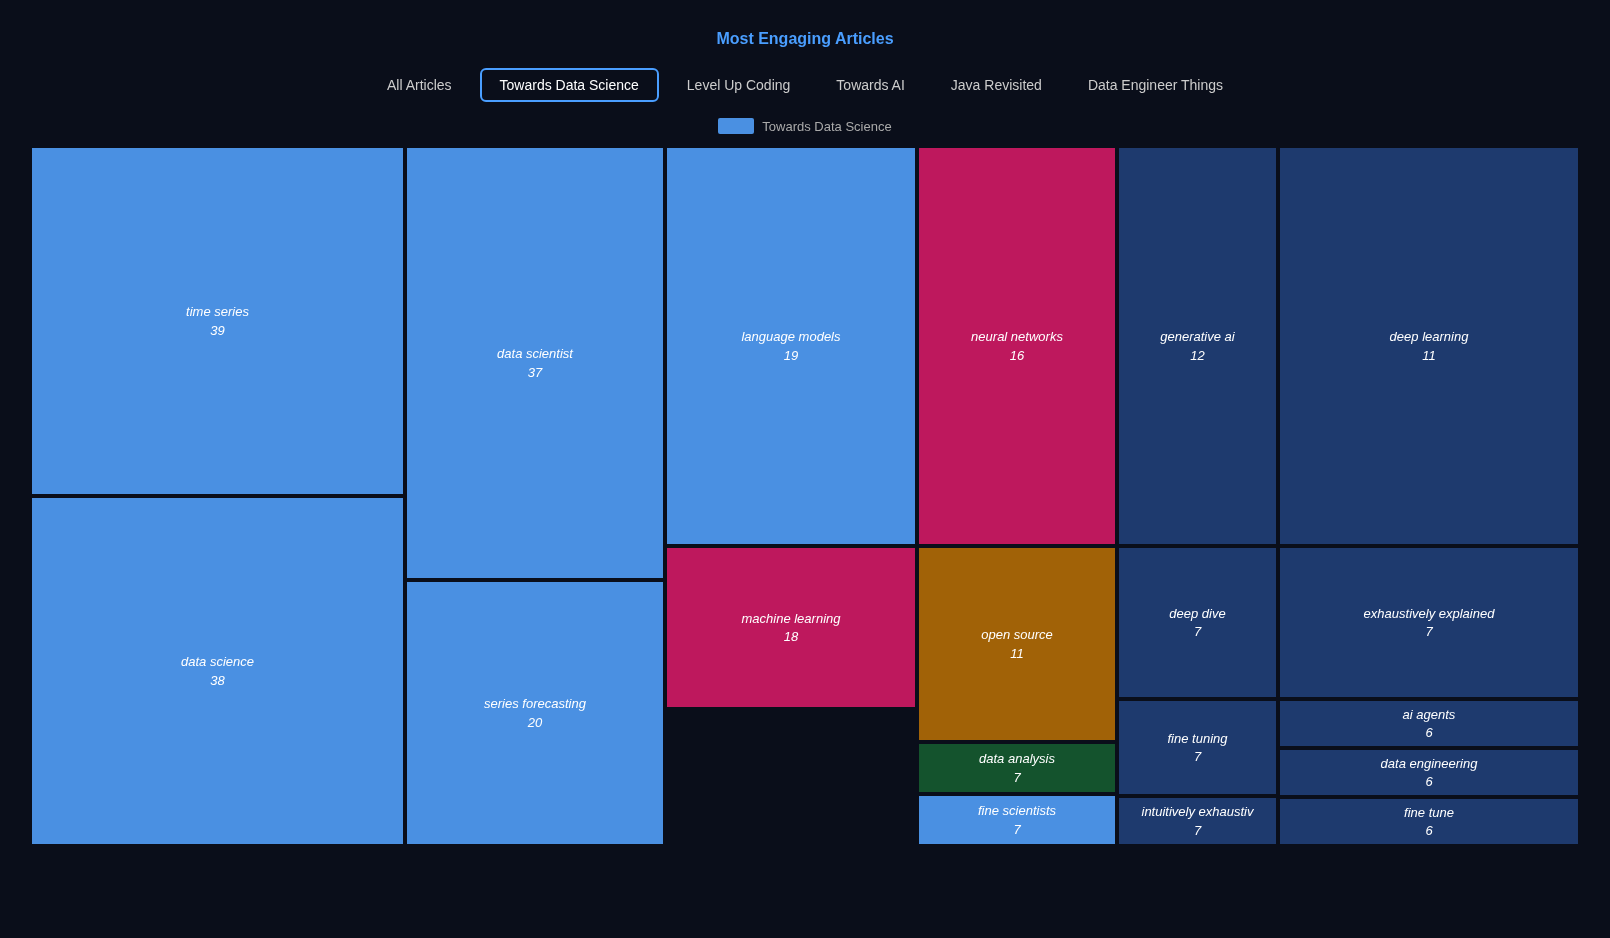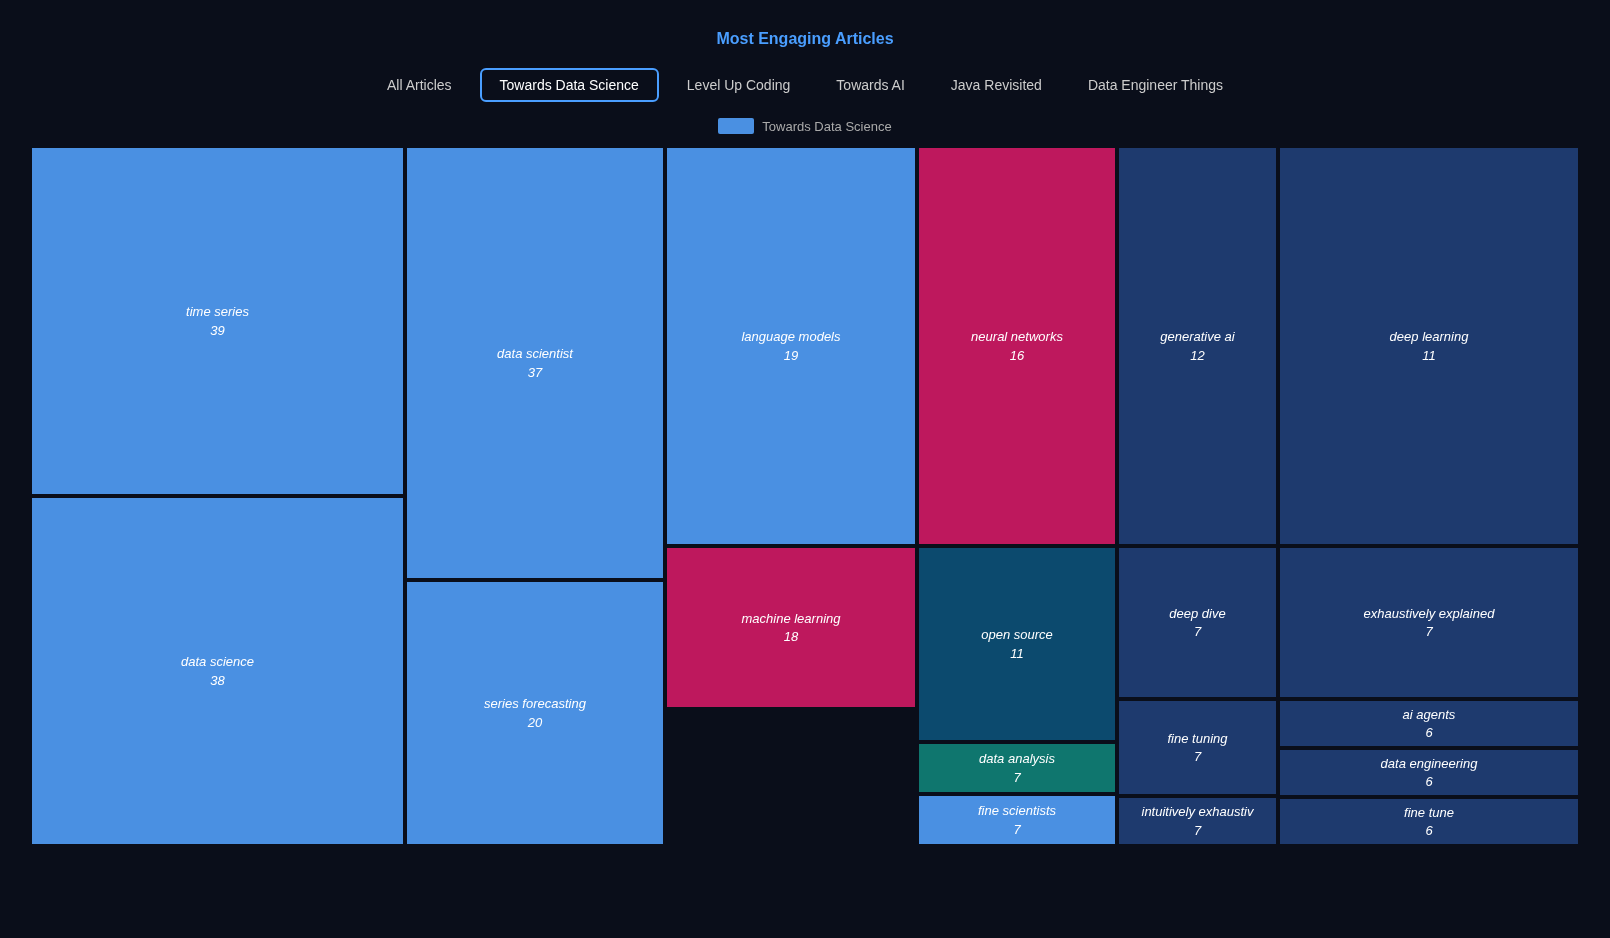--- a/index.html
+++ b/index.html
@@ -129,25 +129,25 @@
       <span class="count">19</span>
     </div>
     <div class="cell cell-light" style="left: 635px; top: 400px; width: 252px; height: 163px; background: #be185d;">
       <span class="label">machine learning</span>
       <span class="count">18</span>
     </div>
     <div class="cell cell-light" style="left: 887px; top: 0px; width: 200px; height: 400px; background: #be185d;">
       <span class="label">neural networks</span>
       <span class="count">16</span>
     </div>
-    <div class="cell cell-light" style="left: 887px; top: 400px; width: 200px; height: 196px; background: #0c4a6e;">
+    <div class="cell cell-light" style="left: 887px; top: 400px; width: 200px; height: 196px; background: #a16207;">
       <span class="label">open source</span>
       <span class="count">11</span>
     </div>
-    <div class="cell cell-light" style="left: 887px; top: 596px; width: 200px; height: 52px; background: #0f766e;">
+    <div class="cell cell-light" style="left: 887px; top: 596px; width: 200px; height: 52px; background: #14532d;">
       <span class="label">data analysis</span>
       <span class="count">7</span>
     </div>
     <div class="cell cell-light" style="left: 887px; top: 648px; width: 200px; height: 52px; background: rgb(74, 144, 226);">
       <span class="label">fine scientists</span>
       <span class="count">7</span>
     </div>
     <div class="cell cell-dark" style="left: 1087px; top: 0px; width: 161px; height: 400px; background: rgb(30, 58, 110);">
       <span class="label">generative ai</span>
       <span class="count">12</span>

